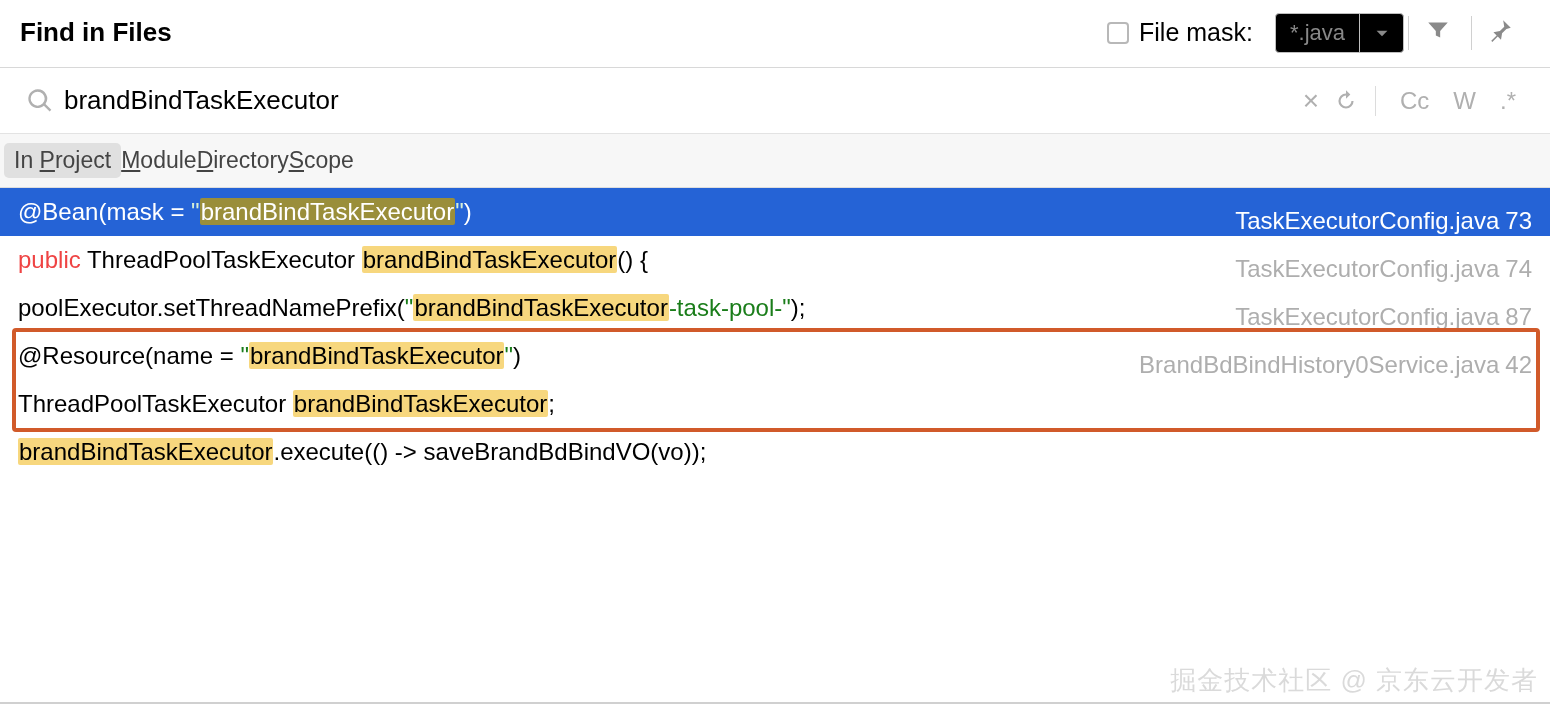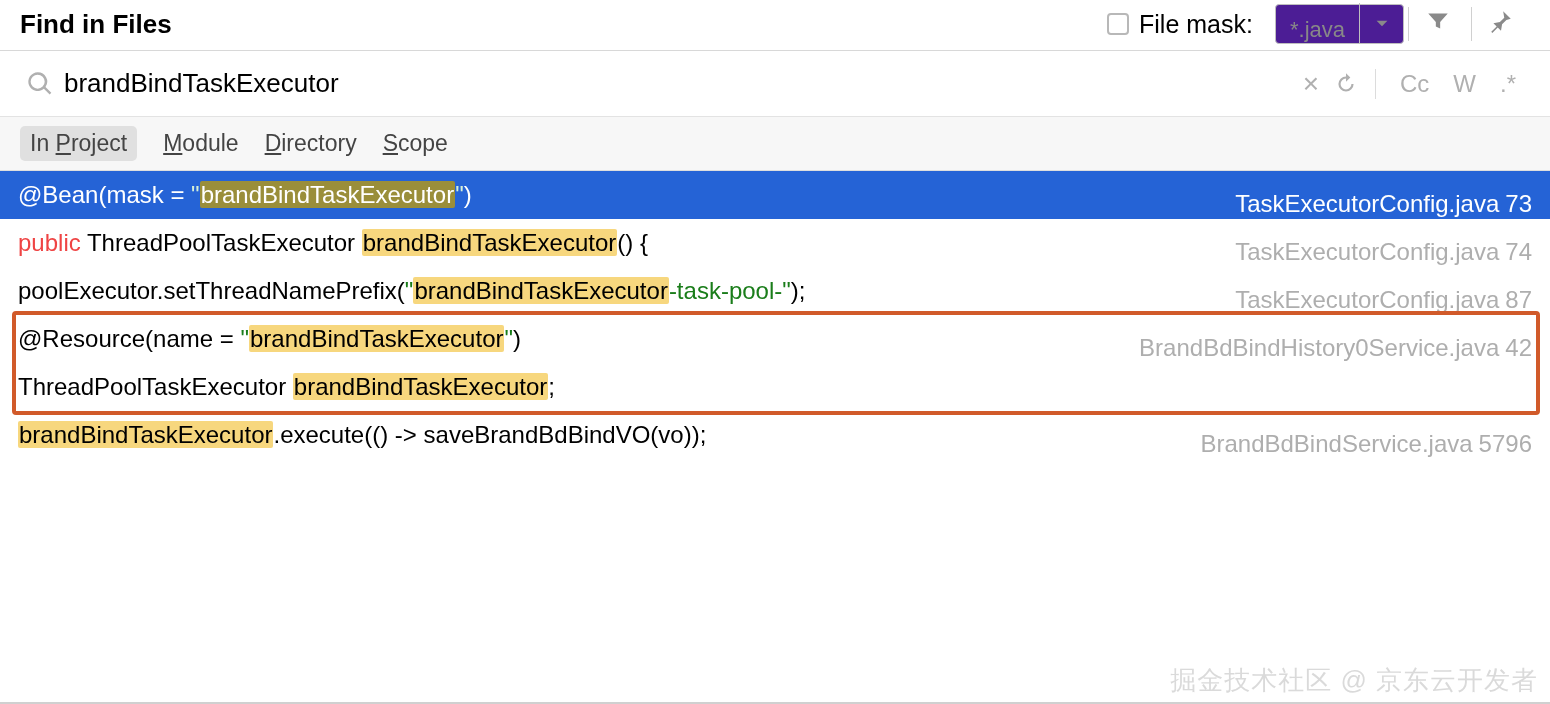--- a/index.html
+++ b/index.html
@@ -12,35 +12,35 @@
     height: 704px;
     overflow: hidden;
     border-bottom: 2px solid #d0d0d0;
   }
 
   
   .header-bar {
     display: flex;
     align-items: center;
     padding: 8px 20px 10px 20px;
-    height: 51px;
+    height: 68px;
     border-bottom: 1px solid #d8d8d8;
   }
   .dlg-title { font-size: 26px; font-weight: 600; }
   .dlg-sub { margin-left: 14px; color: #6b6b6b; font-size: 23px; }
   .spacer { flex: 1; }
   .check {
     width:22px; height:22px; border:2px solid #b8b8b8; border-radius:4px;
     margin-right:10px;
   }
   .mask-label { font-size: 25px; margin-right: 22px; }
   .mask-box {
-    display:flex; align-items:flex-end;
+    display:flex; align-items:center;
     border:1px solid #bfbfbf; border-radius:4px;
-    height:40px; background:#4c1d95;
+    height:40px; background:#000000;
   }
   .mask-text { color:#888; padding:0 14px; font-size:22px; }
   .mask-dd {
     width:44px; height:40px; border-left:1px solid #bfbfbf;
     display:flex; align-items:center; justify-content:center;
   }
   .ico { width:26px; height:26px; fill:#8a8a8a; }
   .header-ico-wrap { padding:0 16px; }
   .vsep { width:1px; height:34px; background:#d0d0d0; margin-left:4px; }
 
@@ -56,21 +56,21 @@
     font-size:26px; color:#000; background:transparent;
   }
   .search-btns { display:flex; align-items:center; gap:8px; padding-right:20px; }
   .sbtn { color:#b0b0b0; font-size:24px; padding:4px 8px; font-weight:500; }
   .sbtn-ico { width:26px; height:26px; fill:#b0b0b0; }
   .vsep2 { width:1px; height:30px; background:#dcdcdc; margin:0 8px; }
 
   
   .scope-row {
     height:54px; display:flex; align-items:center;
-    padding:0 20px; gap:26px; background:#f7f7f7;
+    padding:0 4px; background:#f7f7f7;
     border-bottom:1px solid #dedede;
   }
   .scope-item { font-size:23px; color:#444; }
   .scope-item.sel {
     background:#e0e0e0; padding:4px 10px; border-radius:5px;
   }
   .ul { text-decoration: underline; }
 
   
   .results { position:relative; }
@@ -171,18 +171,17 @@
     </div>
     <div class="row">
       <span class="code"><span>@Resource(name = </span><span class="str">"</span><span class="hl">brandBindTaskExecutor</span><span class="str">"</span><span>)</span></span>
       <span class="loc"><span>BrandBdBindHistory0Service.java</span><span class="ln">42</span></span>
     </div>
     <div class="row">
       <span class="code"><span>ThreadPoolTaskExecutor </span><span class="hl">brandBindTaskExecutor</span><span>;</span></span>
     </div>
     <div class="row">
       <span class="code"><span class="hl">brandBindTaskExecutor</span><span>.execute(() -&gt; saveBrandBdBindVO(vo));</span></span>
-      <span class="loc"><span>BrandBdBindService.java</span><span class="ln">5796</span></span>
     </div>
     <div class="redbox" style="top: 140px; height: 104px;"></div>
   </div>
 
 <div class="watermark">掘金技术社区 @ 京东云开发者</div>
 
 </body></html>

